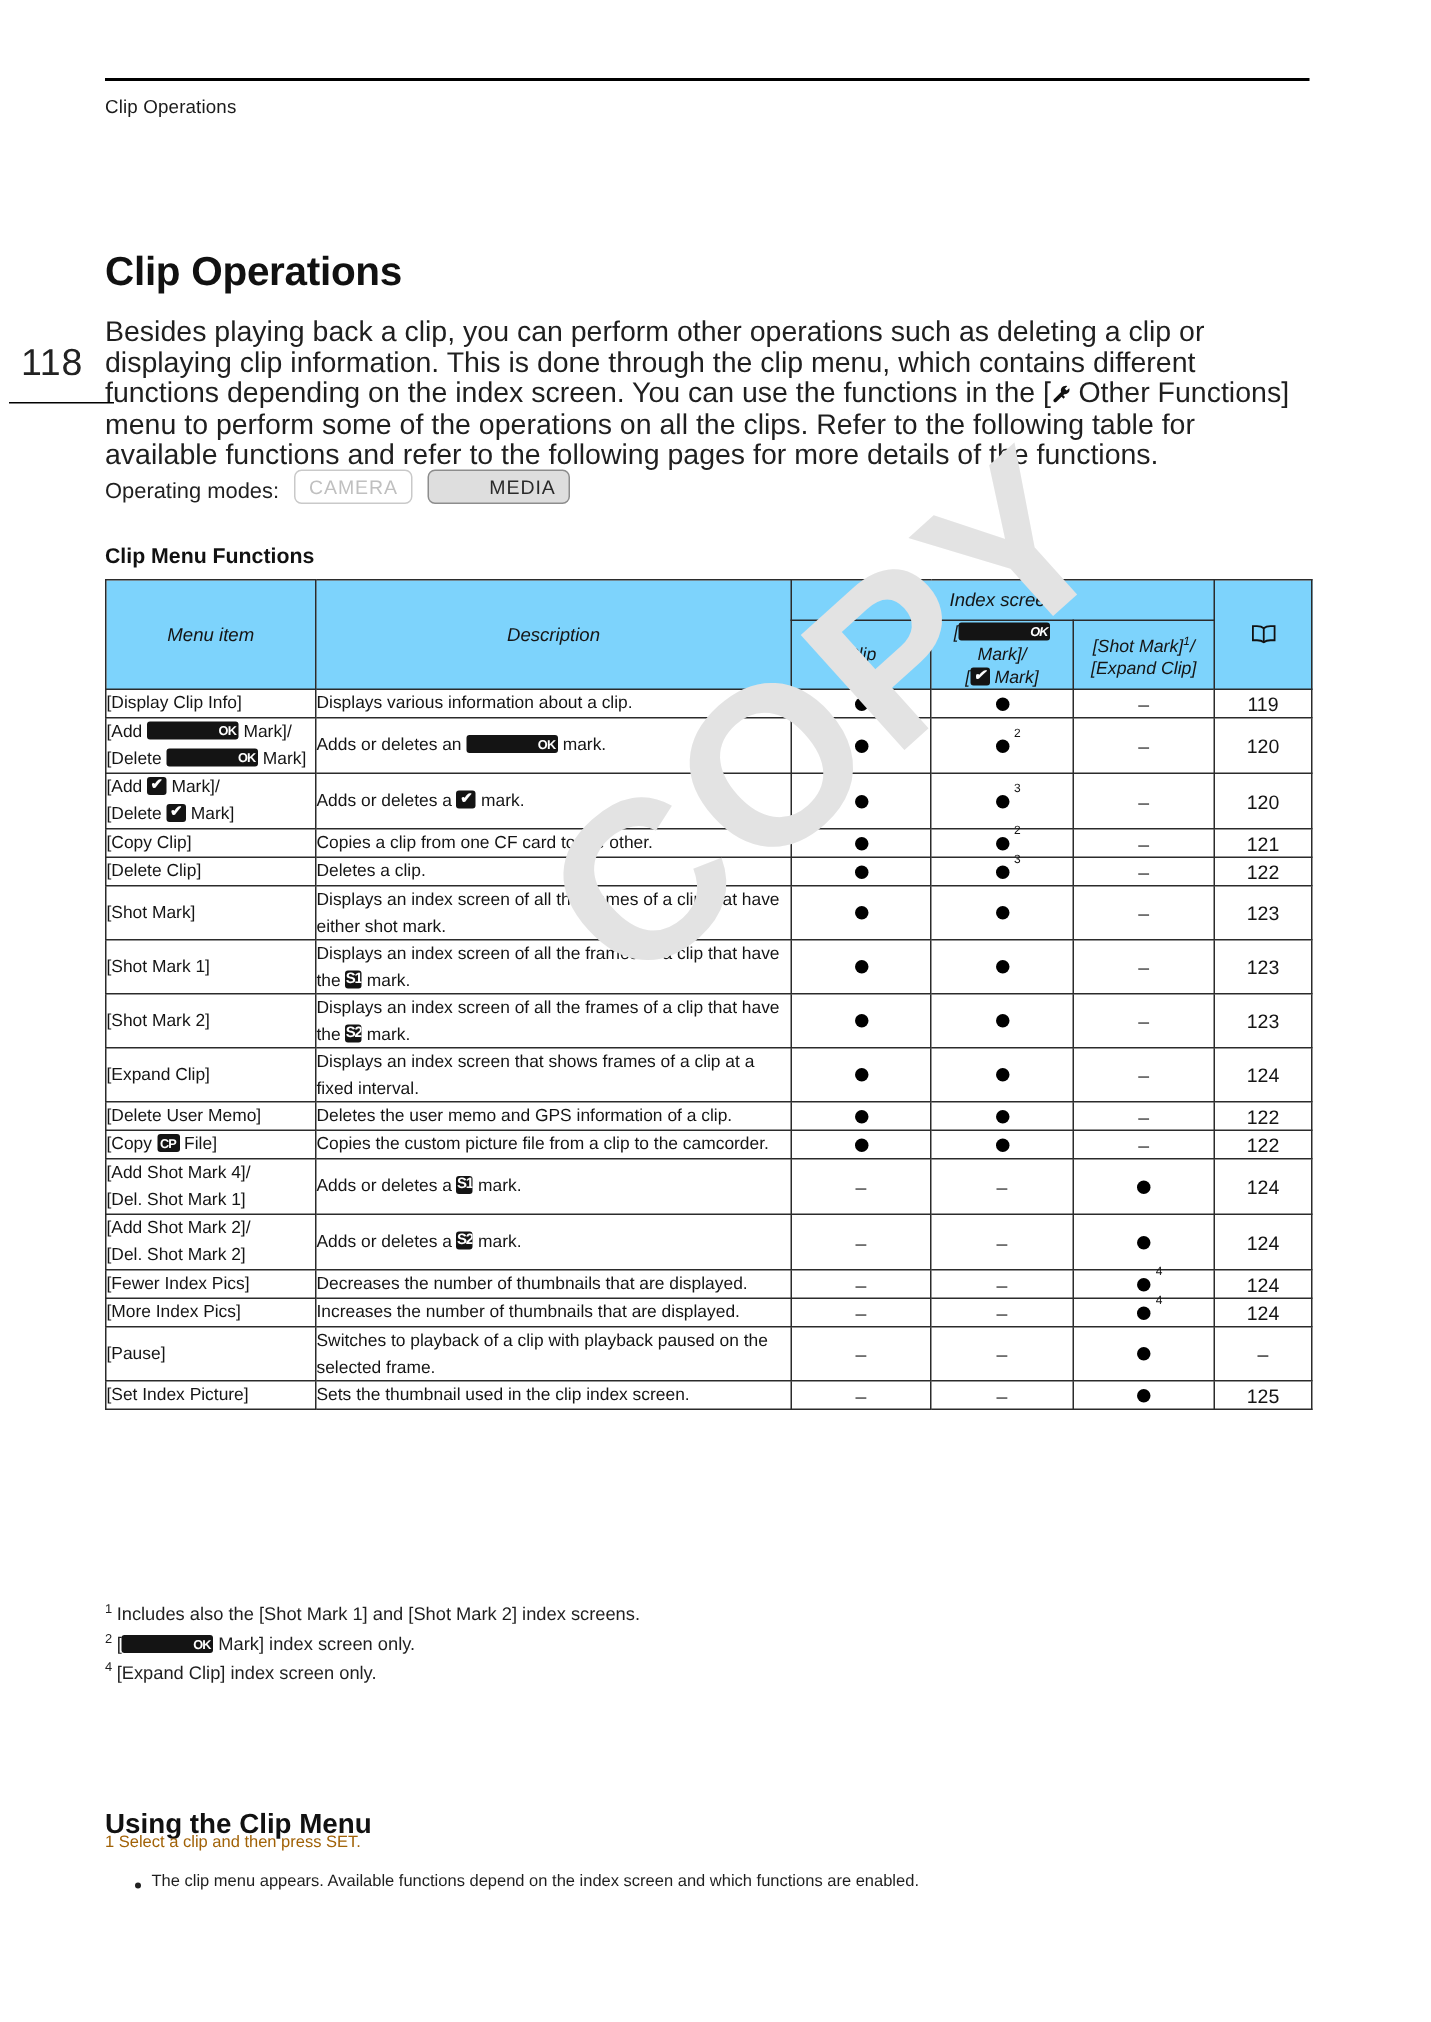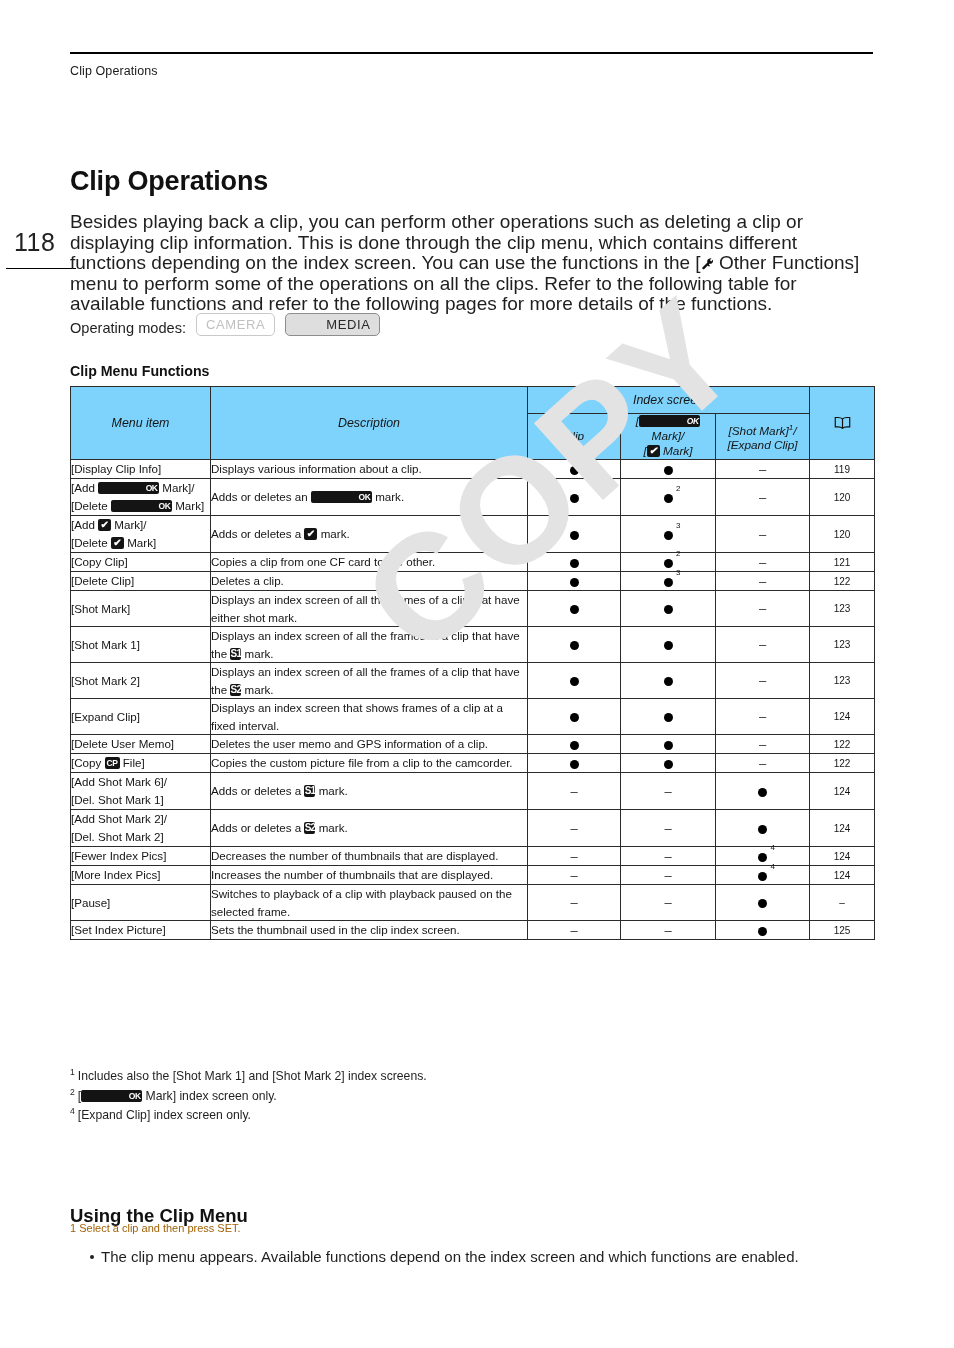--- a/index.html
+++ b/index.html
@@ -165,21 +165,21 @@
   }
   td.c-desc {
     padding: 5px 6px 5px 7px;
     line-height: 17.5px;
     vertical-align: middle;
   }
   td.c-mark, td.c-page {
     text-align: center;
     vertical-align: middle;
   }
-  td.c-page { font-size: 10px; }
+  td.c-page { font-size: 13px; }
 
   .dot {
     display: inline-block;
     width: 9px;
     height: 9px;
     border-radius: 50%;
     background: #000;
     vertical-align: middle;
   }
   .dot-wrap { display: inline-block; position: relative; }
@@ -237,21 +237,21 @@
     left: 70px;
     top: 1222px;
     font-size: 11px;
     color: #a16207;
   }
   .bullet {
     position: absolute;
     left: 90px;
     top: 1248px;
     width: 790px;
-    font-size: 15px;
+    font-size: 11px;
     color: #1f1f1f;
     display: flex;
     gap: 7px;
   }
   .bullet .bdot {
     display: inline-block;
     width: 4px; height: 4px;
     border-radius: 50%;
     background: #222;
     margin-top: 7px;
@@ -417,21 +417,21 @@
           </tr>
           <tr>
             <td class="c-menu"><span>[Copy </span><span class="ico ico-cp">CP</span><span> File]</span></td>
             <td class="c-desc">Copies the custom picture file from a clip to the camcorder.</td>
             <td class="c-mark"><span class="dot-wrap"><span class="dot"></span></span></td>
             <td class="c-mark"><span class="dot-wrap"><span class="dot"></span></span></td>
             <td class="c-mark"><span class="dash">–</span></td>
             <td class="c-page">122</td>
           </tr>
           <tr>
-            <td class="c-menu"><span>[Add Shot Mark 6]/</span><br><span>[Del. Shot Mark 1]</span></td>
+            <td class="c-menu"><span>[Add Shot Mark 4]/</span><br><span>[Del. Shot Mark 1]</span></td>
             <td class="c-desc">Adds or deletes a <span class="ico ico-s1">S1</span> mark.</td>
             <td class="c-mark"><span class="dash">–</span></td>
             <td class="c-mark"><span class="dash">–</span></td>
             <td class="c-mark"><span class="dot-wrap"><span class="dot"></span></span></td>
             <td class="c-page">124</td>
           </tr>
           <tr>
             <td class="c-menu"><span>[Add Shot Mark 2]/</span><br><span>[Del. Shot Mark 2]</span></td>
             <td class="c-desc">Adds or deletes a <span class="ico ico-s2">S2</span> mark.</td>
             <td class="c-mark"><span class="dash">–</span></td>

